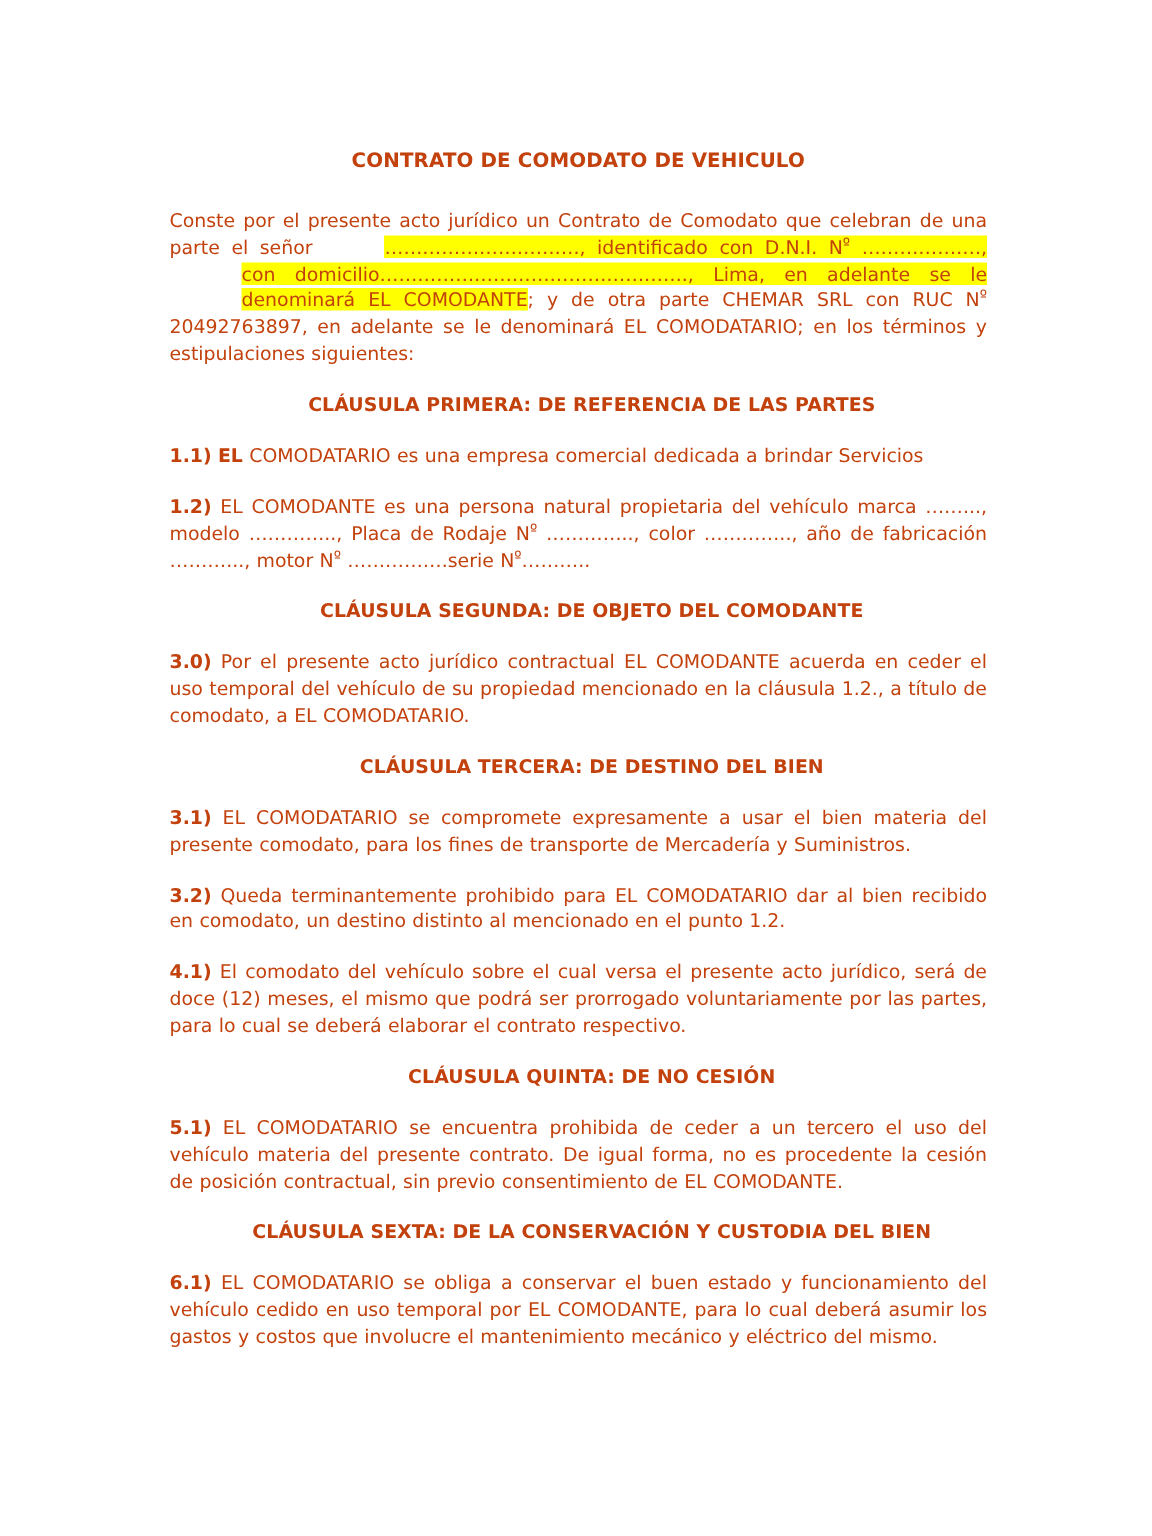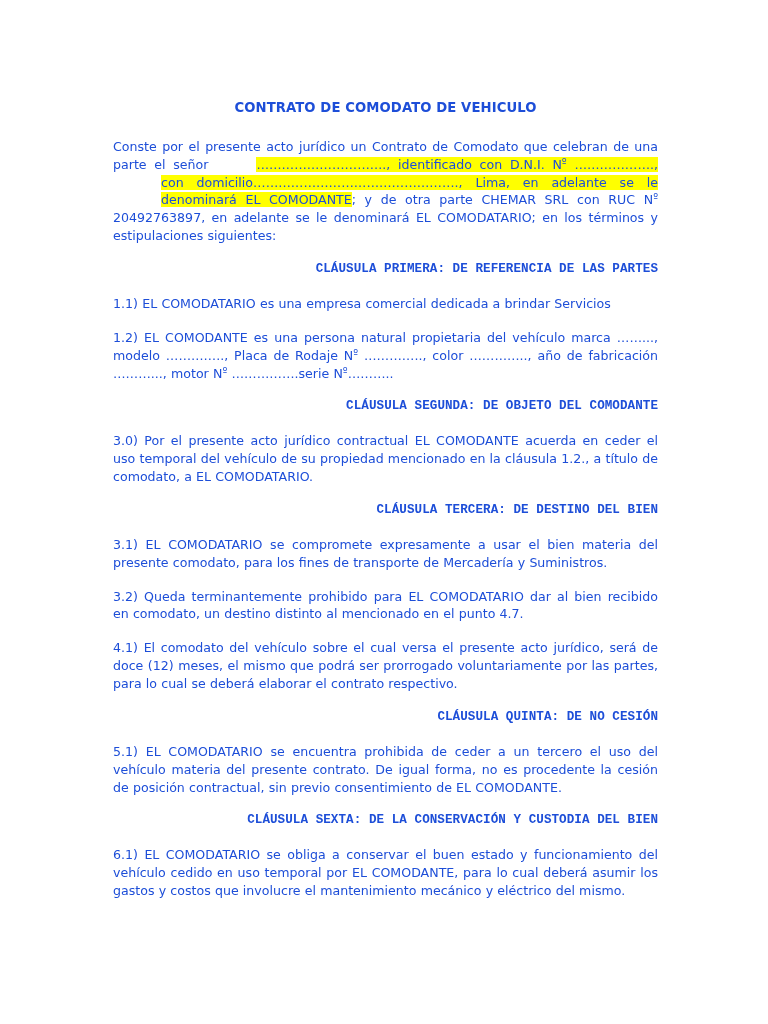--- a/index.html
+++ b/index.html
@@ -7,21 +7,21 @@
     padding: 0;
     background: #ffffff;
   }
   .page {
     position: relative;
     width: 768px;
     height: 1024px;
     background: #ffffff;
     overflow: hidden;
     font-family: "DejaVu Sans", sans-serif;
-    color: #1d4ed8;
+    color: #c2410c;
     -webkit-font-smoothing: antialiased;
   }
   .content {
     position: absolute;
     left: 113px;
     top: 100px;
     width: 545px;
   }
   .doc-title {
     text-align: center;
@@ -40,26 +40,25 @@
     word-spacing: 0.2px;
   }
   p.para:last-child {
     margin-bottom: 12px;
   }
   h2.clause-heading {
     margin: 0 0 16px 18px;
     font-size: 12.6px;
     font-weight: bold;
     line-height: 1.42;
-    text-align: right;
+    text-align: center;
     letter-spacing: 0.05px;
-    font-family: Liberation Mono, monospace;
   }
   .num {
-    font-weight: normal;
+    font-weight: bold;
   }
   .hl {
     background-color: #ffff00;
     box-decoration-break: clone;
     margin-left: 48px;
     -webkit-box-decoration-break: clone;
   }
   .nobr {
     white-space: nowrap;
   }
@@ -80,21 +79,21 @@
     <p class="para"><span>Conste por el presente acto jurídico un Contrato de Comodato que celebran de una parte el señor</span><span class="hl">…………………………., identificado con D.N.I. <span class="nobr">N<span class="ord">º</span></span> ………………., con domicilio…………………………………………., Lima, en adelante se le denominará EL COMODANTE</span><span>; y de otra parte CHEMAR SRL con RUC <span class="nobr">N<span class="ord">º</span></span> 20492763897, en adelante se le denominará EL COMODATARIO; en los términos y estipulaciones siguientes:</span></p>
 
     <div id="clauses-container">
         <h2 class="clause-heading">CLÁUSULA PRIMERA: DE REFERENCIA DE LAS PARTES</h2>
         <p class="para"><span class="num">1.1)</span> <span class="num">EL</span> <span>COMODATARIO es una empresa comercial dedicada a brindar Servicios</span></p>
         <p class="para"><span class="num">1.2)</span> <span>EL COMODANTE es una persona natural propietaria del vehículo marca ……..., modelo ………….., Placa de Rodaje <span class="nobr">N<span class="ord">º</span></span> ………….., color ………….., año de fabricación ………..., motor <span class="nobr">N<span class="ord">º</span></span> …………….serie <span class="nobr">N<span class="ord">º</span></span>………..</span></p>
         <h2 class="clause-heading">CLÁUSULA SEGUNDA: DE OBJETO DEL COMODANTE</h2>
         <p class="para"><span class="num">3.0)</span> <span>Por el presente acto jurídico contractual EL COMODANTE acuerda en ceder el uso temporal del vehículo de su propiedad mencionado en la cláusula 1.2., a título de comodato, a EL COMODATARIO.</span></p>
         <h2 class="clause-heading">CLÁUSULA TERCERA: DE DESTINO DEL BIEN</h2>
         <p class="para"><span class="num">3.1)</span> <span>EL COMODATARIO se compromete expresamente a usar el bien materia del presente comodato, para los fines de transporte de Mercadería y Suministros.</span></p>
-        <p class="para"><span class="num">3.2)</span> <span>Queda terminantemente prohibido para EL COMODATARIO dar al bien recibido en comodato, un destino distinto al mencionado en el punto 4.7.</span></p>
+        <p class="para"><span class="num">3.2)</span> <span>Queda terminantemente prohibido para EL COMODATARIO dar al bien recibido en comodato, un destino distinto al mencionado en el punto 1.2.</span></p>
         <p class="para"><span class="num">4.1)</span> <span>El comodato del vehículo sobre el cual versa el presente acto jurídico, será de doce (12) meses, el mismo que podrá ser prorrogado voluntariamente por las partes, para lo cual se deberá elaborar el contrato respectivo.</span></p>
         <h2 class="clause-heading">CLÁUSULA QUINTA: DE NO CESIÓN</h2>
         <p class="para"><span class="num">5.1)</span> <span>EL COMODATARIO se encuentra prohibida de ceder a un tercero el uso del vehículo materia del presente contrato. De igual forma, no es procedente la cesión de posición contractual, sin previo consentimiento de EL COMODANTE.</span></p>
         <h2 class="clause-heading">CLÁUSULA SEXTA: DE LA CONSERVACIÓN Y CUSTODIA DEL BIEN</h2>
         <p class="para"><span class="num">6.1)</span> <span>EL COMODATARIO se obliga a conservar el buen estado y funcionamiento del vehículo cedido en uso temporal por EL COMODANTE, para lo cual deberá asumir los gastos y costos que involucre el mantenimiento mecánico y eléctrico del mismo.</span></p>
       </div>
 
   </div>
 </div>
 

